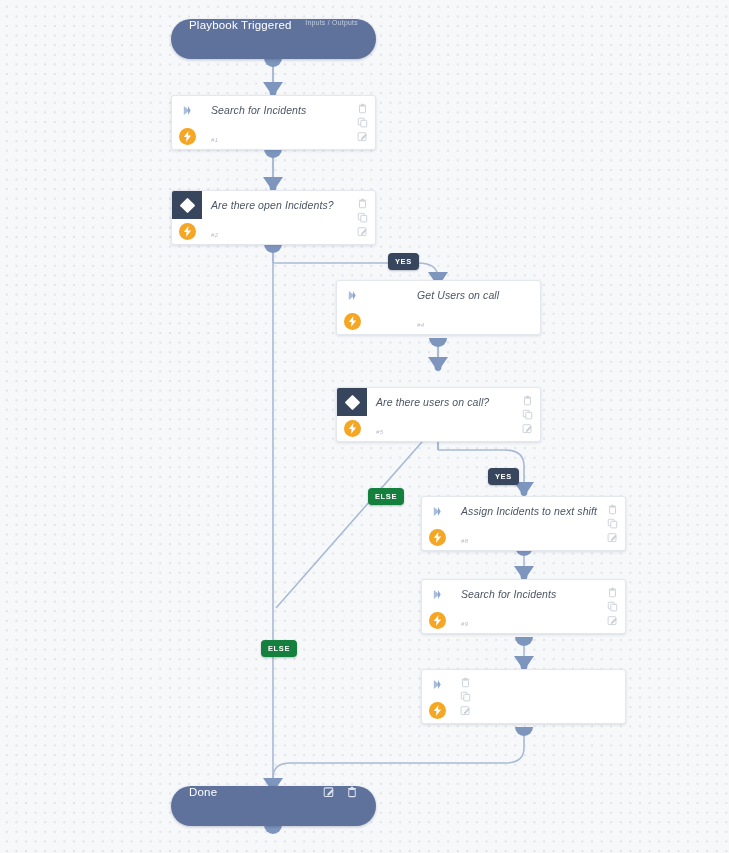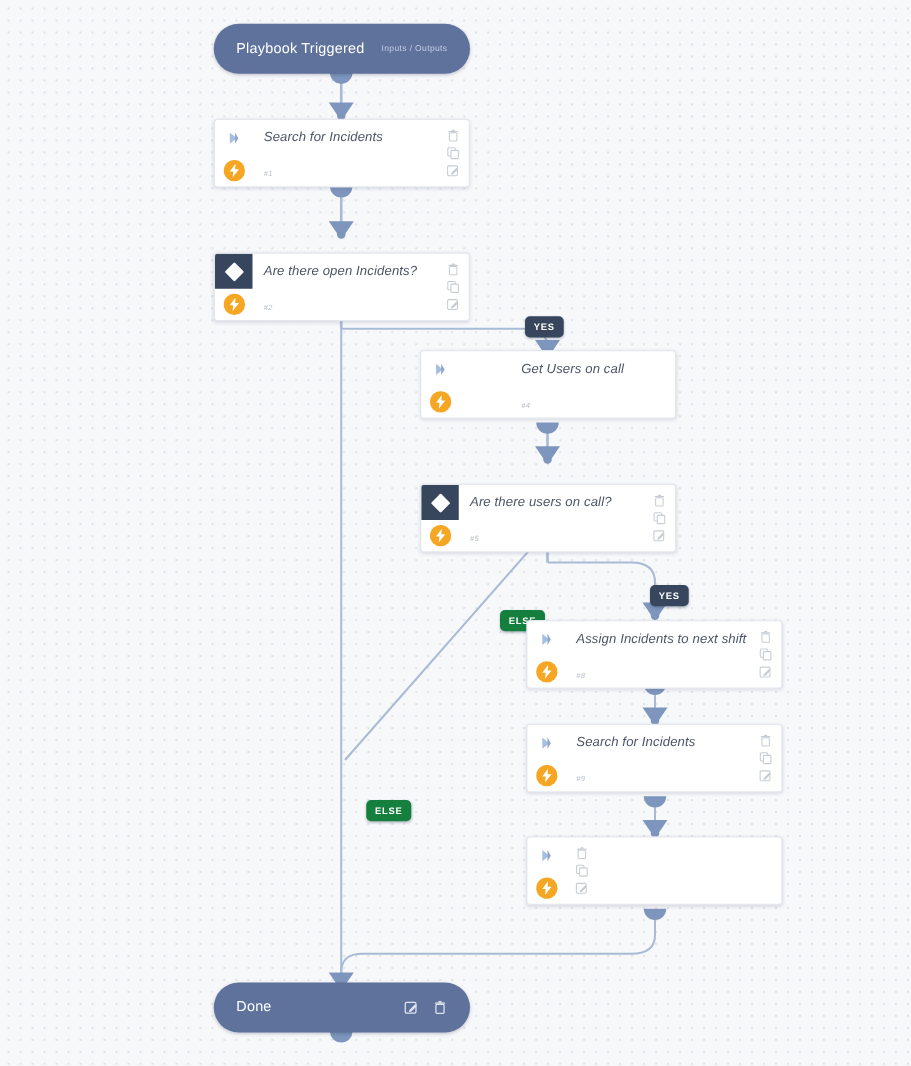--- a/index.html
+++ b/index.html
@@ -38,21 +38,21 @@
     box-sizing: border-box;
   }
 
   
   .pill {
     height: 40px;
     border-radius: 20px;
     background: #5e729c;
     box-shadow: 0 1px 3px rgba(40,55,90,0.28);
     display: flex;
-    align-items: center;
+    align-items: flex-start;
     padding: 0 18px;
     color: #ffffff;
   }
   .pill-title {
     font-size: 11.5px;
     letter-spacing: 0.2px;
     white-space: nowrap;
   }
   .pill-right {
     margin-left: auto;
@@ -173,21 +173,20 @@
     border-radius: 4px;
     display: flex;
     align-items: center;
     justify-content: center;
     padding: 0 7px;
     font-size: 7.5px;
     font-weight: bold;
     letter-spacing: 0.6px;
     color: #ffffff;
     box-shadow: 0 1px 2px rgba(40,55,90,0.3);
-    margin-left: 32px;
   }
   .badge.yes { background: #37465d; }
   .badge.else { background: #15803d; }
 </style>
 </head>
 <body>
 
 <div id="canvas">
 
   <svg id="edges" viewBox="0 0 729 853" width="729" height="853">
@@ -301,21 +300,21 @@
         <rect x="1.6" y="1.6" width="7.6" height="8.4" rx="1" fill="none" stroke="#9aa3b2" stroke-width="1.1"></rect>
         <rect x="4.8" y="4.2" width="7.6" height="8.4" rx="1" fill="#ffffff" stroke="#9aa3b2" stroke-width="1.1"></rect>
       </svg>
       <svg class="act" viewBox="0 0 14 14">
         <rect x="1.4" y="2.2" width="10" height="10" rx="1.2" fill="none" stroke="#9aa3b2" stroke-width="1.1"></rect>
         <path d="M5.2,9.4 L10.6,3.9 L12.2,5.5 L6.8,11 L5.0,11.2 Z" fill="#9aa3b2"></path>
       </svg>
     </div>
   </div>
 
-  <div class="node card" style="left:171px; top:202px;">
+  <div class="node card" style="left:171px; top:190px;">
     <div class="card-left cond">
       <div class="icon-cell dark">
         <span class="diamond-icon"></span>
       </div>
       <div class="bolt-cell">
         <span class="bolt">
           <svg width="9" height="11" viewBox="0 0 9 11">
             <path d="M5.4,0 L0.8,6.1 H3.6 L3.0,11 L8.2,4.4 H5.1 Z" fill="#ffffff"></path>
           </svg>
         </span>

